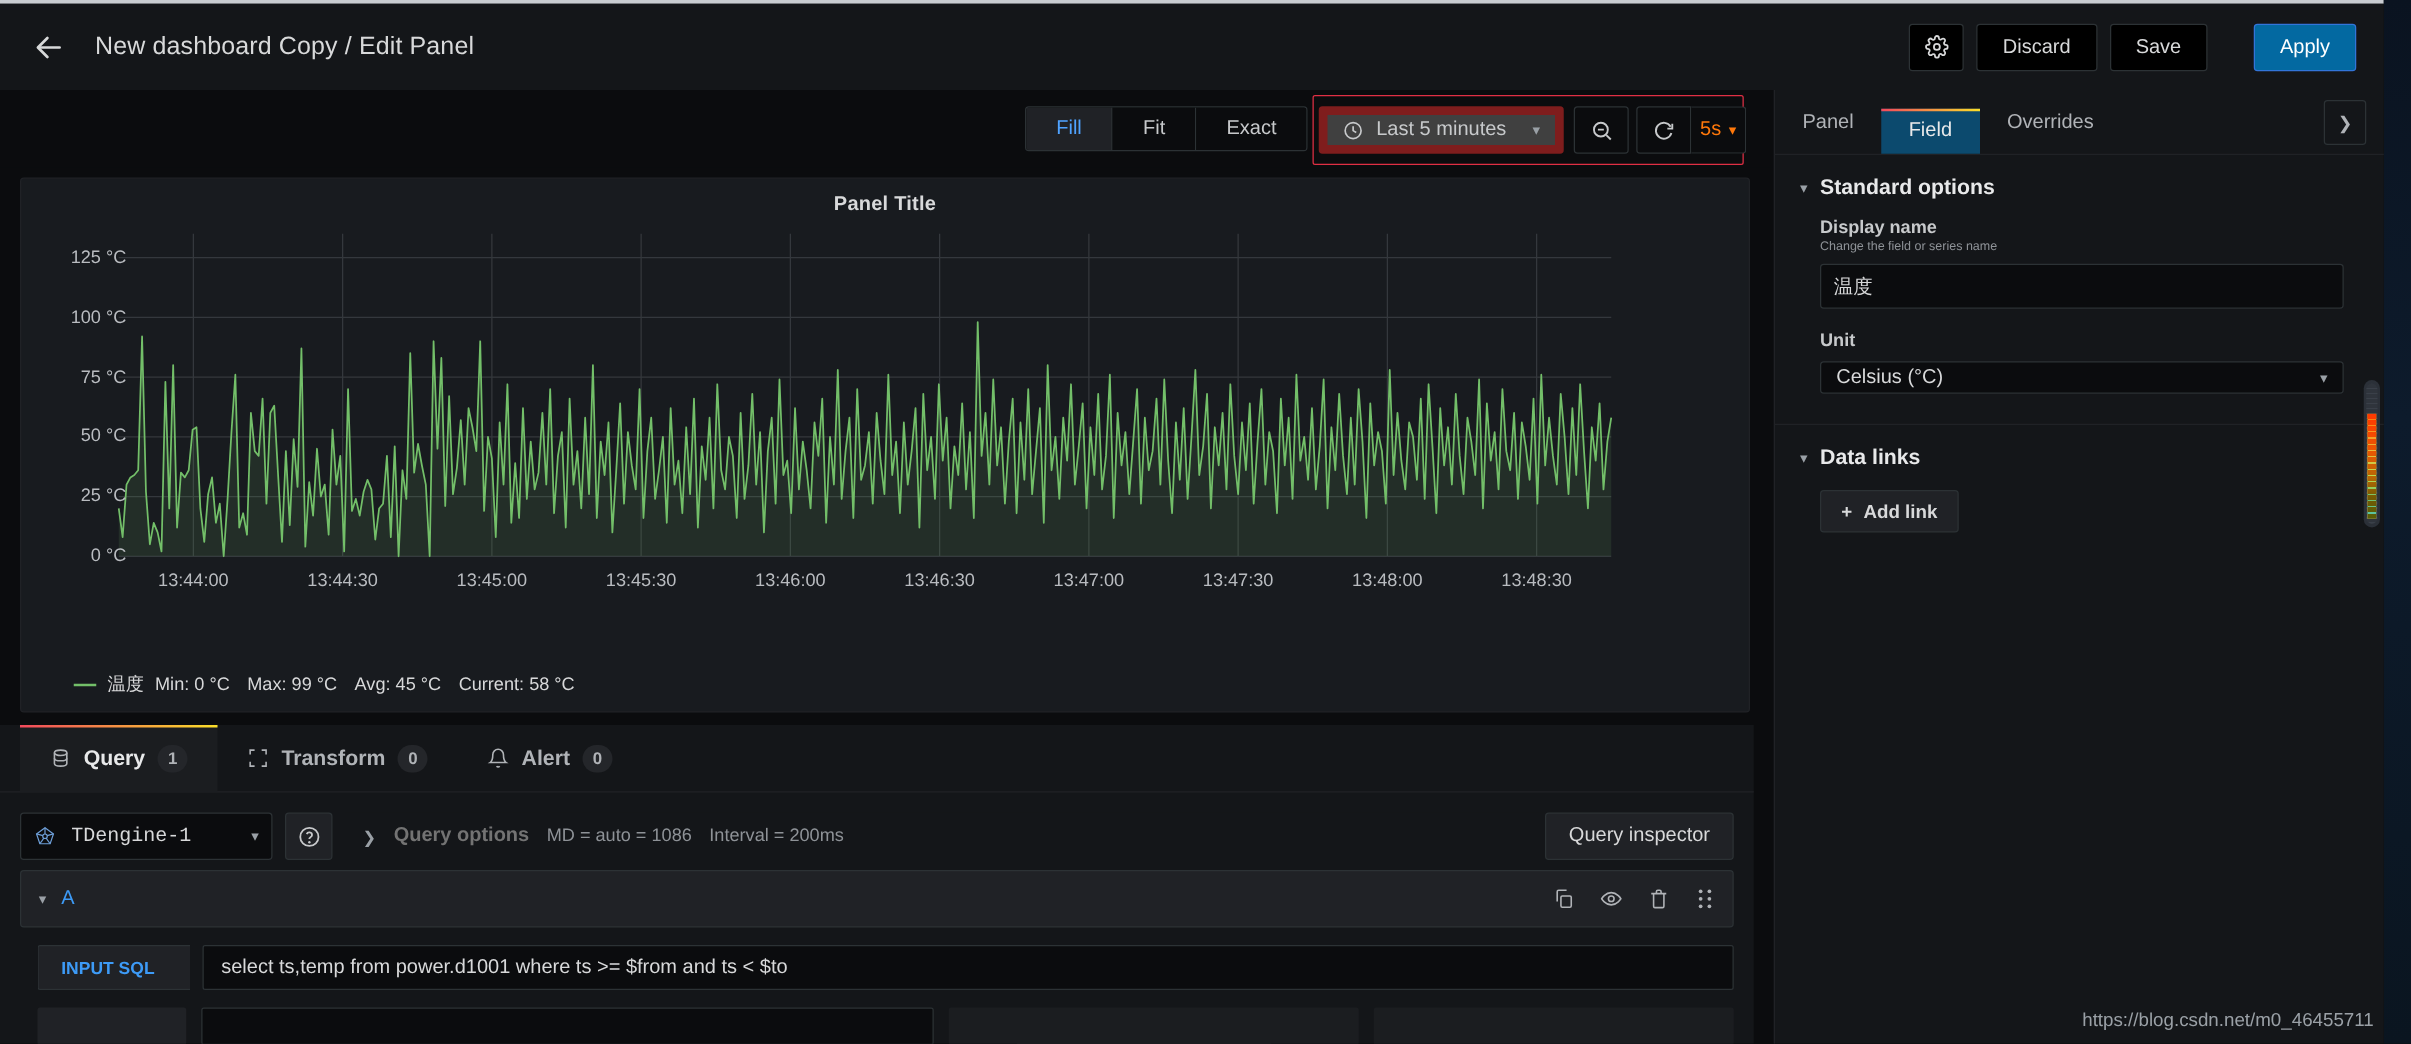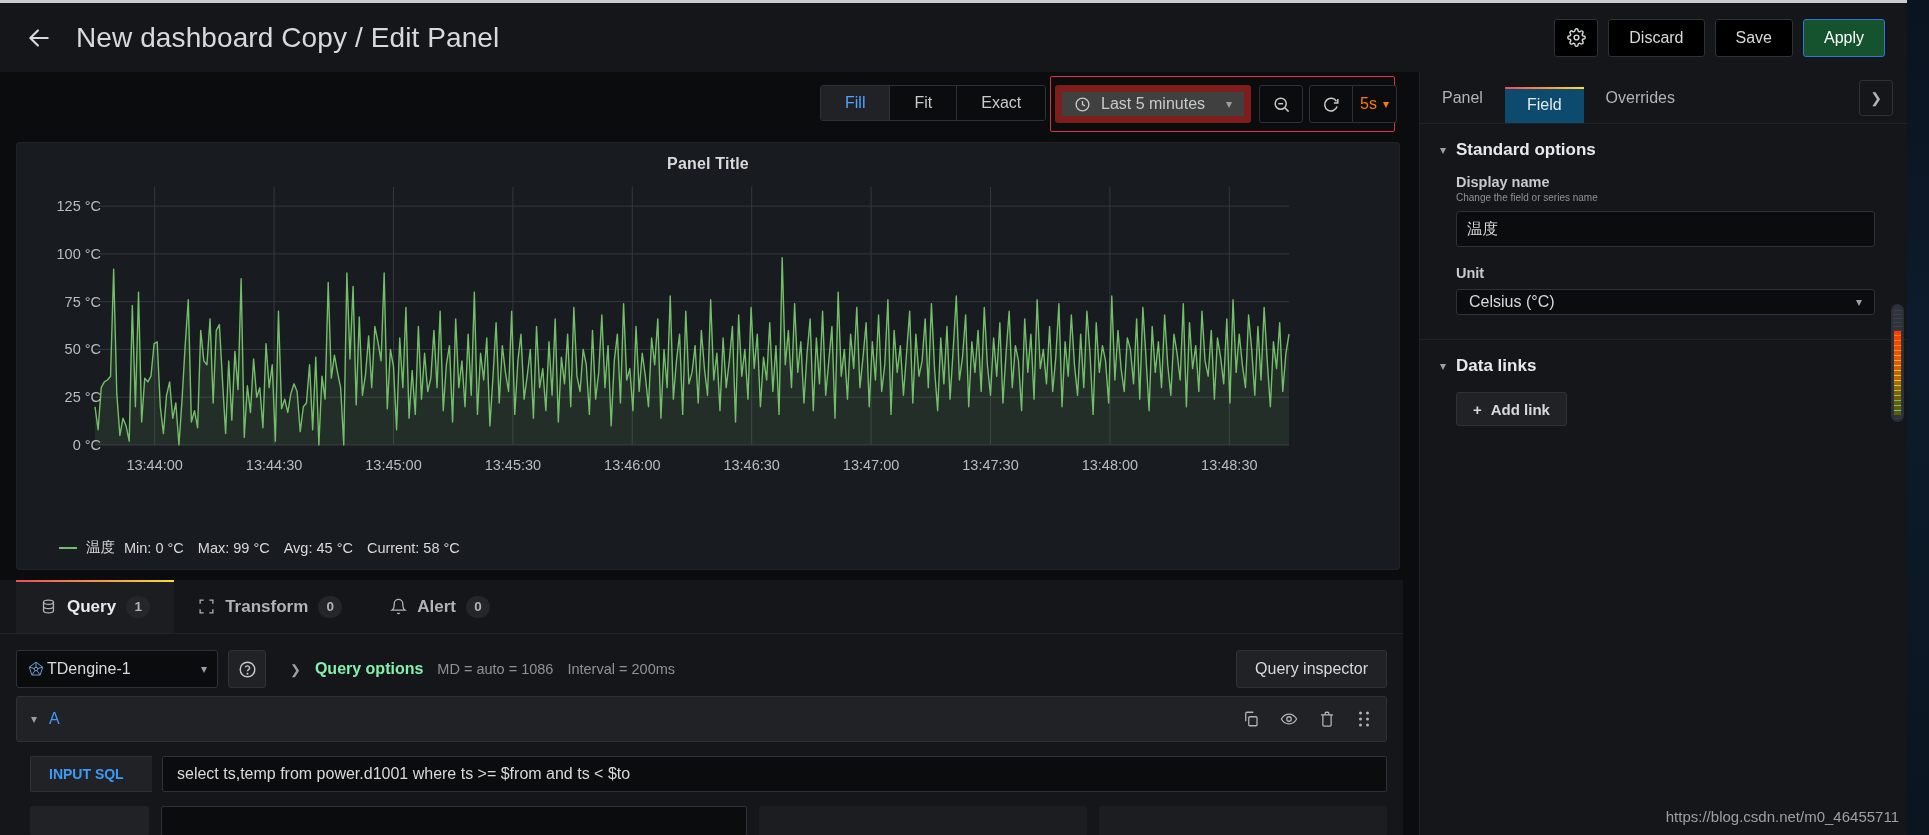--- a/index.html
+++ b/index.html
@@ -24,32 +24,32 @@
   #header {
     position: absolute; left: 0; top: 3px; width: 1907px; height: 69px;
     background: #141619;
     display: flex; align-items: center;
   }
   #back-arrow {
     width: 26px; height: 26px; margin-left: 26px; cursor: pointer;
     color: #d8d9da; display:flex; align-items:center; justify-content:center;
   }
   #page-title {
-    margin-left: 24px; font-size: 28px; color: #d8d9da; font-weight: 400;
+    margin-left: 24px; font-size: 20px; color: #d8d9da; font-weight: 400;
     letter-spacing: .1px;
   }
   #header-actions { margin-left: auto; display: flex; align-items: center; gap: 10px; margin-right: 22px; }
   .hbtn {
     height: 38px; padding: 0 20px; border-radius: 3px; border: 1px solid #2c3235;
     background: #000000; color: #d8d9da; font-size: 16px; display: flex;
     align-items: center; justify-content: center; cursor: pointer;
     font-family: "Liberation Sans", sans-serif; font-weight: 500;
   }
   .hbtn.icon-only { width: 44px; padding: 0; }
-  .hbtn.primary { background: #14532d; border-color: #3274d9; color: #fff; }
+  .hbtn.primary { background: #0369a1; border-color: #3274d9; color: #fff; margin-left: 27px; }
 
   
   #subbar {
     position: absolute; left: 0; top: 72px; width: 1907px; height: 62px;
     background: #0b0c0e;
   }
   #size-group {
     position: absolute; left: 820px; top: 13px; height: 36px;
     display: flex; border: 1px solid #2c3235; border-radius: 3px; overflow: hidden;
   }
@@ -195,32 +195,32 @@
     min-width: 24px; height: 22px; padding: 0 7px; border-radius: 11px;
     background: #24262a; color: #b0b3b7; font-size: 13.5px;
     display: flex; align-items: center; justify-content: center;
   }
   #ds-row { display: flex; align-items: center; padding: 16px 16px 0 16px; gap: 0; }
   #ds-select {
     width: 202px; height: 38px; background: #0b0c0e; border: 1px solid #2c3235;
     border-radius: 3px; display: flex; align-items: center; gap: 10px; padding: 0 10px;
     color: #d8d9da; font-size: 16px; cursor: pointer; justify-content: space-between;
   }
-  #ds-select .left { display: flex; align-items: center; gap: 2px; }
+  #ds-select .left { display: flex; align-items: center; gap: 12px; font-family: Liberation Mono, monospace; }
   #ds-help {
     width: 38px; height: 38px; margin-left: 10px; background: #202226;
     border: 1px solid #2c3235; border-radius: 3px; display: flex;
     align-items: center; justify-content: center; color: #c7c9cb; cursor: pointer;
   }
   #qopt-bar {
     flex: 1; margin-left: 10px; height: 38px; background: #141619;
     display: flex; align-items: center; gap: 14px; padding-left: 14px;
   }
   #qopt-bar .caret { color: #9aa0a6; font-size: 13px; cursor: pointer; }
-  #qopt-bar .qo-title { color: #86efac; font-size: 16px; font-weight: 600; cursor: pointer; }
+  #qopt-bar .qo-title { color: #737373; font-size: 16px; font-weight: 600; cursor: pointer; }
   #qopt-bar .qo-meta { color: #8e9297; font-size: 14.5px; }
   #query-inspector {
     height: 38px; padding: 0 18px; background: #202226; border: 1px solid #2c3235;
     border-radius: 3px; color: #d8d9da; font-size: 16px; display: flex;
     align-items: center; cursor: pointer; font-weight: 500;
   }
   #query-row {
     position: absolute; left: 16px; top: 116px; width: 1371px; height: 46px;
     background: #202226; border: 1px solid #2c3235; border-radius: 3px;
     display: flex; align-items: center; padding: 0 14px;

